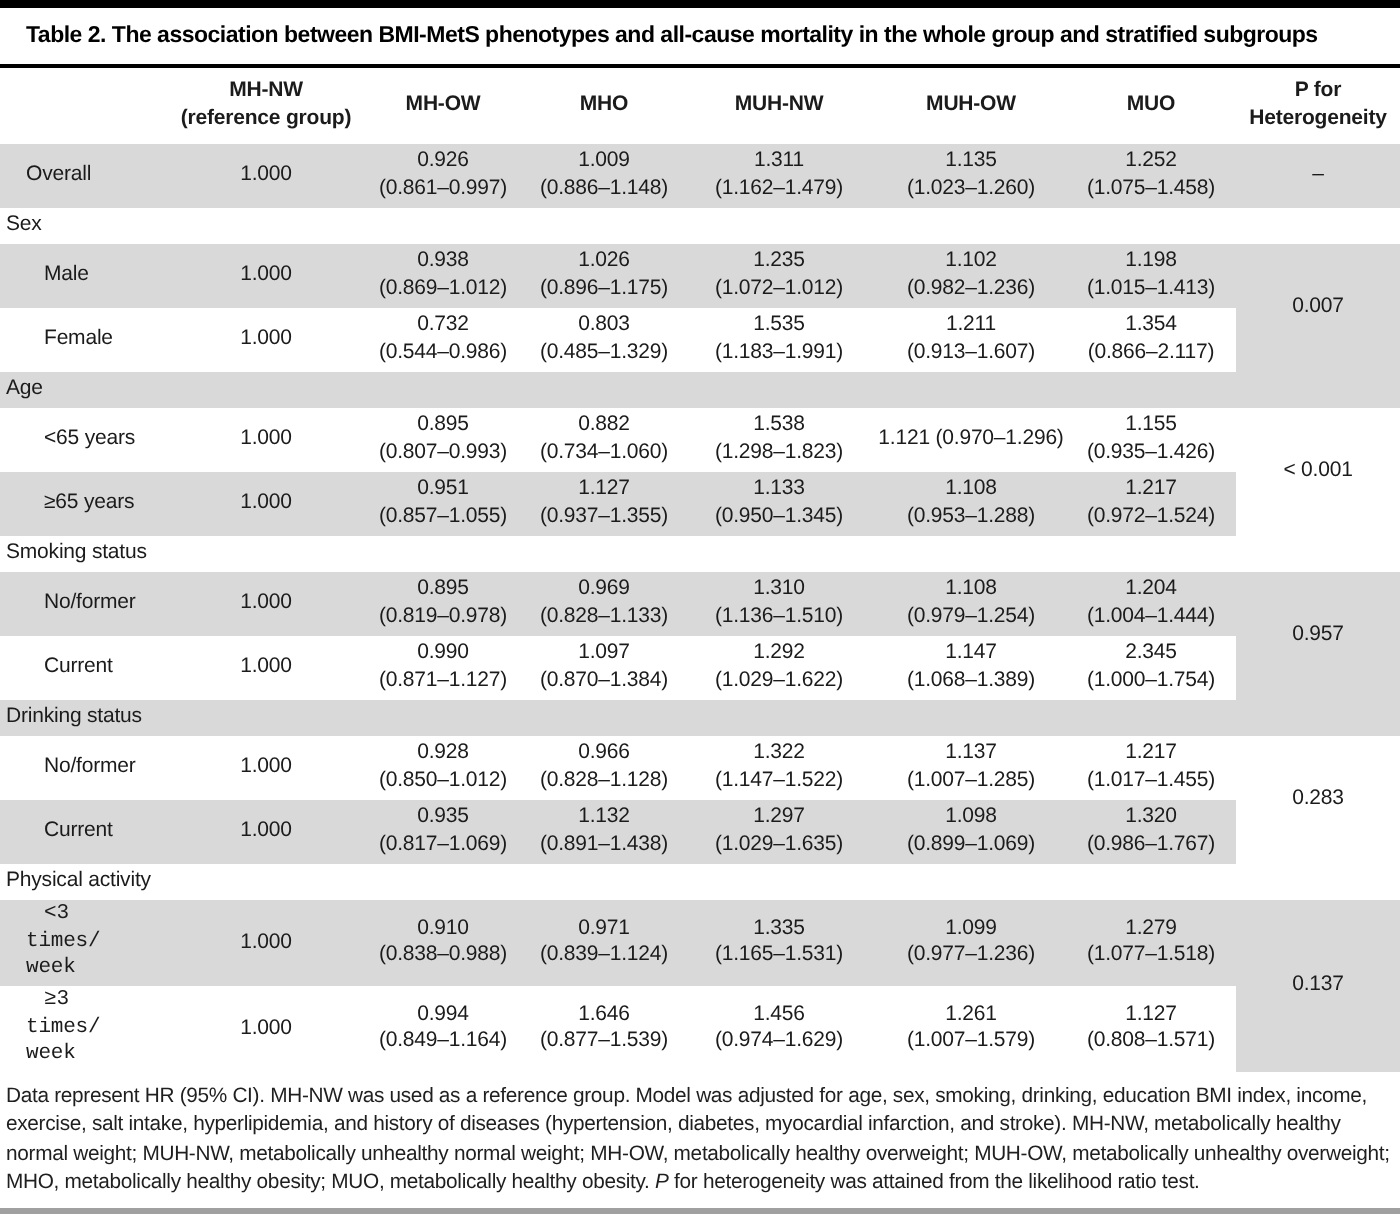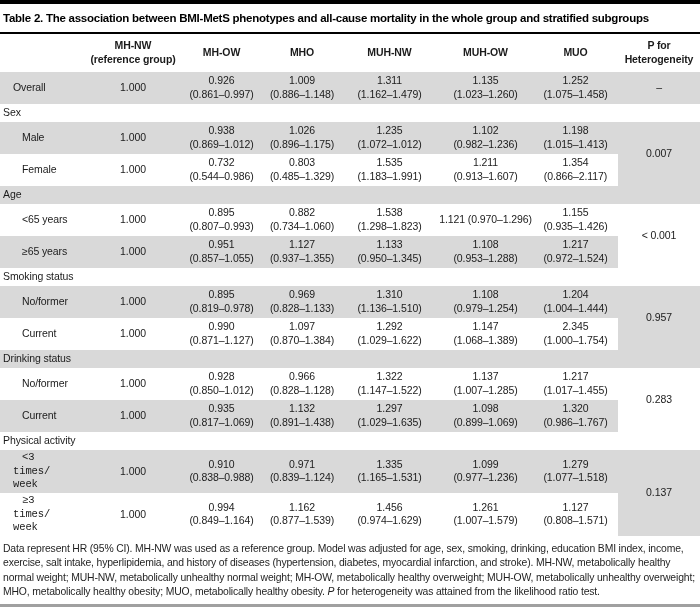--- a/index.html
+++ b/index.html
@@ -5,21 +5,21 @@
   * { box-sizing: border-box; }
   html, body { margin: 0; padding: 0; background: #ffffff; }
   .page {
     width: 700px; height: 607px; background: #ffffff;
     font-family: "Liberation Sans", sans-serif;
     color: #1b1b1b; overflow: hidden; position: relative;
   }
   .top-bar { height: 4px; background: #000000; width: 100%; }
   .table-title {
     font-weight: bold; font-size: 11.5px; letter-spacing: -0.25px;
-    padding: 8px 3px 8px 3px; color: #000000; white-space: nowrap;
+    padding: 8px 3px 8px 13px; color: #000000; white-space: nowrap;
   }
   .title-rule { height: 2px; background: #000000; width: 100%; }
 
   table.results {
     width: 700px; border-collapse: collapse; table-layout: fixed;
     font-size: 10.5px; letter-spacing: -0.1px; color: #1b1b1b;
   }
   thead th {
     font-weight: bold; text-align: center; vertical-align: middle;
     height: 38px; padding: 2px 1px; line-height: 1.3; font-size: 10.5px;
@@ -370,21 +370,21 @@
       <tr class="data">
         <td class="rowlabel">
             <div class="lbl ind narrow"><span>≥3 times/</span><br><span>week</span></div>
           </td>
         <td>1.000</td>
         <td>
             <div class="hr-line">0.994</div>
             <div class="ci-line">(0.849–1.164)</div>
           </td>
         <td>
-            <div class="hr-line">1.162</div>
+            <div class="hr-line">1.646</div>
             <div class="ci-line">(0.877–1.539)</div>
           </td>
         <td>
             <div class="hr-line">1.456</div>
             <div class="ci-line">(0.974–1.629)</div>
           </td>
         <td>
             <div class="hr-line">1.261</div>
             <div class="ci-line">(1.007–1.579)</div>
           </td>

